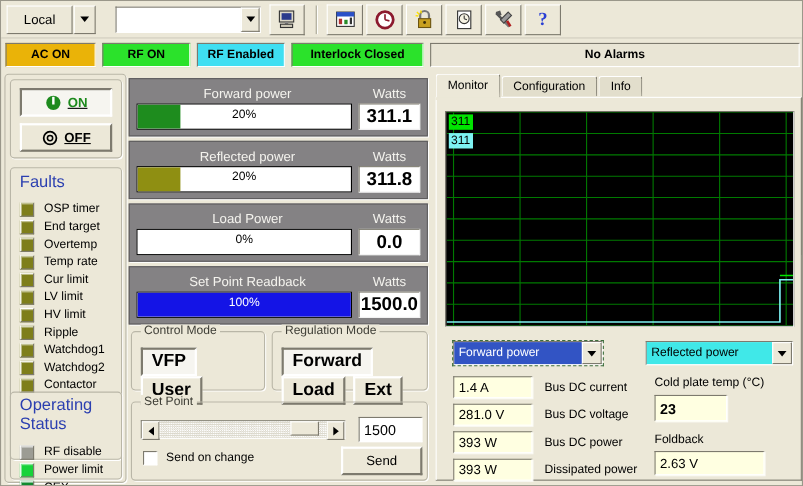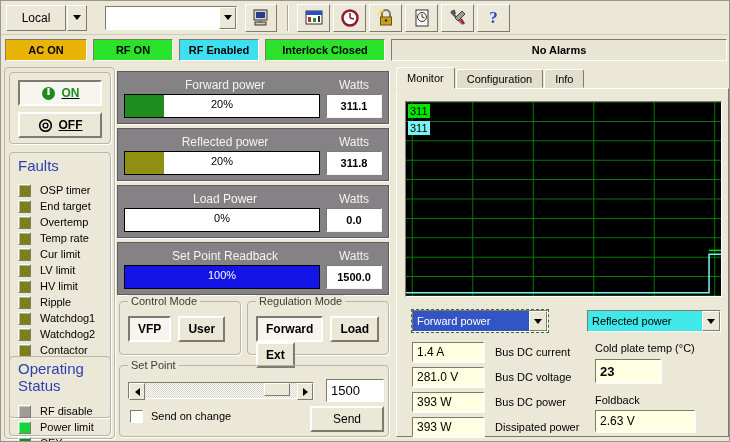--- a/index.html
+++ b/index.html
@@ -54,25 +54,25 @@
   .meter { position:absolute; left:0; width:272px; height:53px; background:#848284;
            border:1px solid #5e5c5e; box-shadow:1px 1px 0 #fff; padding:3px 6px 0 6px; }
   .meter-head { display:flex; height:19px; align-items:center; }
   .meter-title { flex:1; text-align:center; color:#F4F3EE; font-size:12px; }
   .meter-unit { width:56px; text-align:center; color:#F4F3EE; font-size:12px; }
   .meter-body { display:flex; height:24px; gap:6px; }
   .meter-bar { position:relative; flex:1; background:#fff; border:1px solid #000000; overflow:hidden; }
   .meter-fill { position:absolute; left:0; top:0; bottom:0; }
   .meter-pct { position:absolute; left:0; right:0; top:3px; text-align:center; font-size:11px; }
   .meter-val { width:56px; background:#fff; border:1px solid; border-color:#7d7a6e #f2f2f2 #f2f2f2 #7d7a6e;
-               display:flex; align-items:center; justify-content:center; font-weight:bold; font-size:11px; }
+               display:flex; align-items:center; justify-content:center; font-weight:bold; font-size:17px; }
   .mode-group { position:absolute; top:234px; height:54px; padding:14px 0 0 8px; }
   .mode-label { position:absolute; top:-7px; left:8px; background:#ECE8D8; padding:0 3px; color:#3d3d35; }
   .mode-btn { height:26px; display:inline-flex; align-items:center; justify-content:center;
-              font-weight:bold; font-size:12px; margin-right:4px; padding:0 8px; }
+              font-weight:bold; font-size:16px; margin-right:4px; padding:0 8px; }
   .sp-group { position:absolute; left:2px; top:298px; width:270px; height:72px; }
   .scrollbar { position:absolute; left:8px; top:16px; width:186px; height:17px; display:flex; background:#E9E7DB; }
   .sb-btn { width:16px; height:17px; display:flex; align-items:center; justify-content:center; }
   .sb-track { position:relative; flex:1; background:repeating-conic-gradient(#fff 0% 25%, #d9d6c9 0% 50%) 0 0/2px 2px; }
   .sb-thumb { position:absolute; top:0; height:13px; width:26px; left:78%; }
   .tri-left { width:0; height:0; border-top:4px solid transparent; border-bottom:4px solid transparent; border-right:5px solid #000; }
   .tri-right{ width:0; height:0; border-top:4px solid transparent; border-bottom:4px solid transparent; border-left:5px solid #000; }
   .sp-input { position:absolute; left:206px; top:13px; width:58px; height:23px; background:#fff; font-size:13px;
               font-family:"Liberation Sans",sans-serif; padding-left:4px; }
   .cb-row { position:absolute; left:10px; top:44px; display:flex; gap:8px; }

